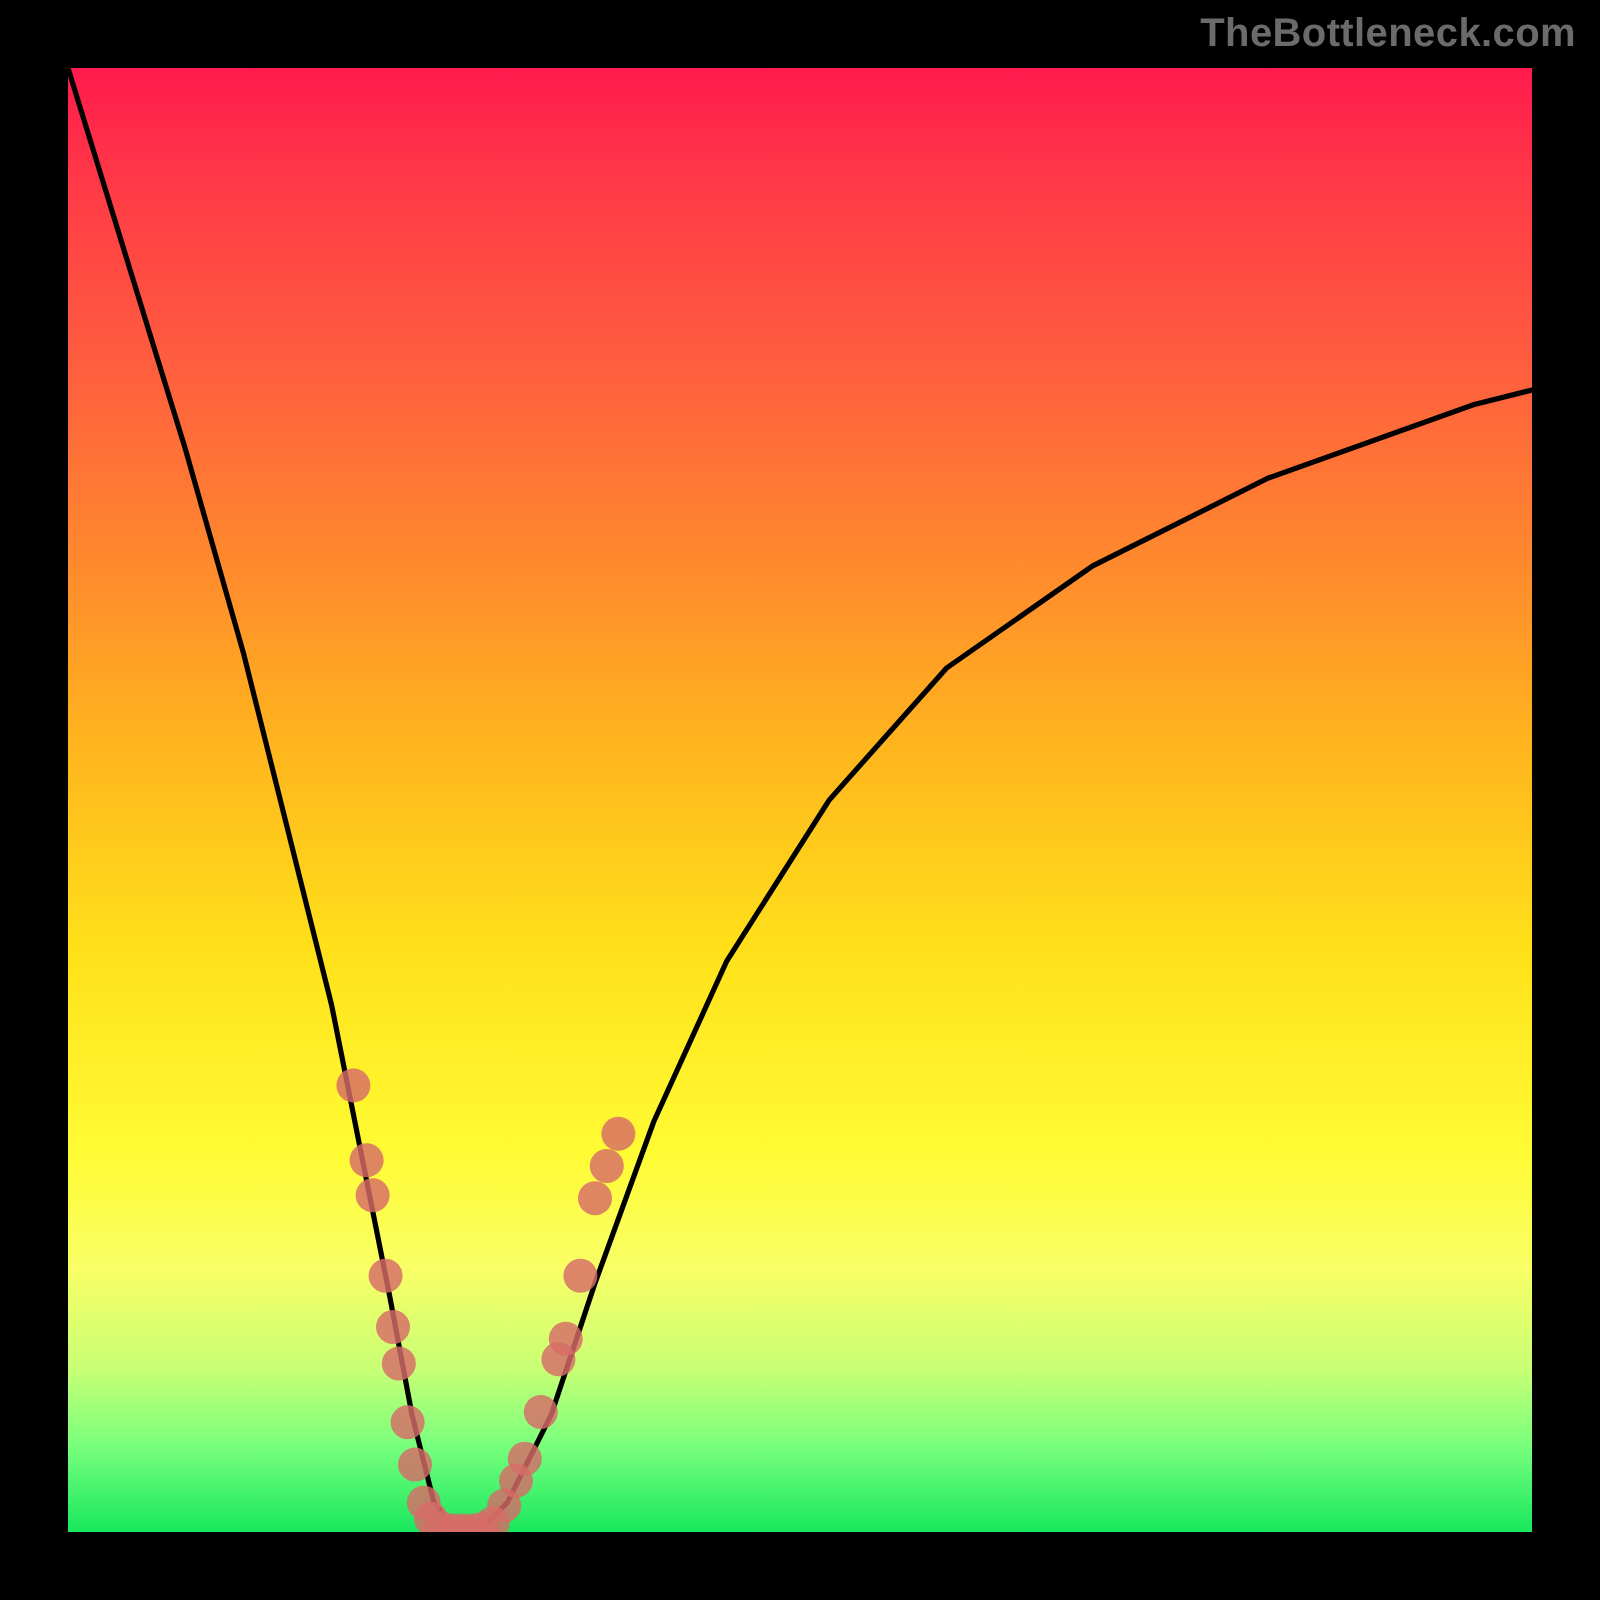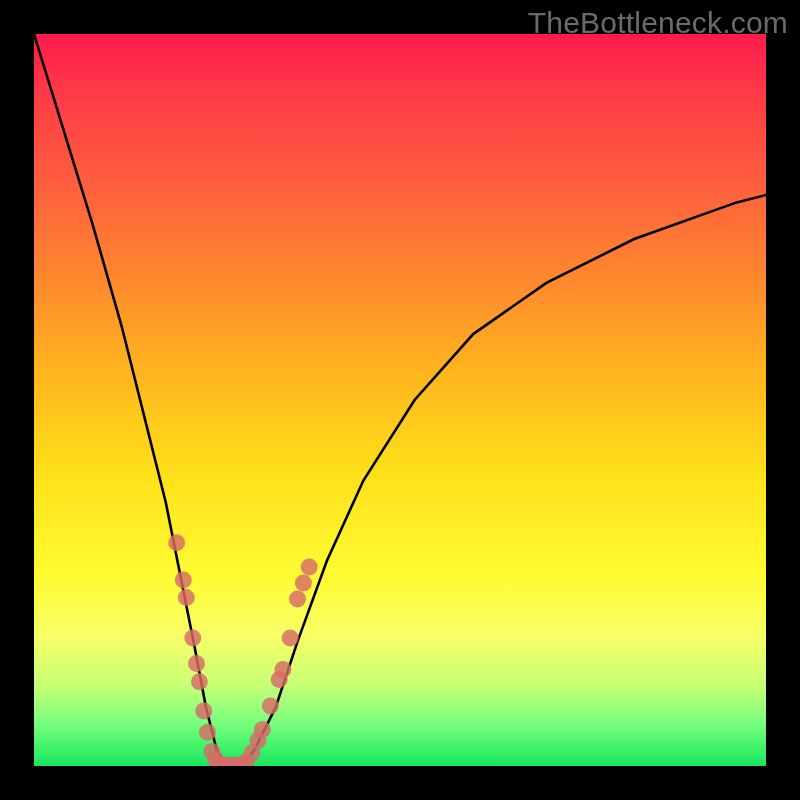--- a/index.html
+++ b/index.html
@@ -38,23 +38,24 @@
       #c6ff75 89%,
       #7aff7d 94%,
       #18e85e 100%
     );
   }
   .watermark {
     position: absolute;
     top: 6px;
     right: 12px;
     color: #6b6b6b;
-    font-size: 30px;
+    font-size: 20px;
     letter-spacing: 0.2px;
     user-select: none;
+    font-weight: bold;
   }
   svg.curve {
     position: absolute;
     left: 0;
     top: 0;
   }
   .dot {
     fill: #d76b68;
     fill-opacity: 0.82;
   }

